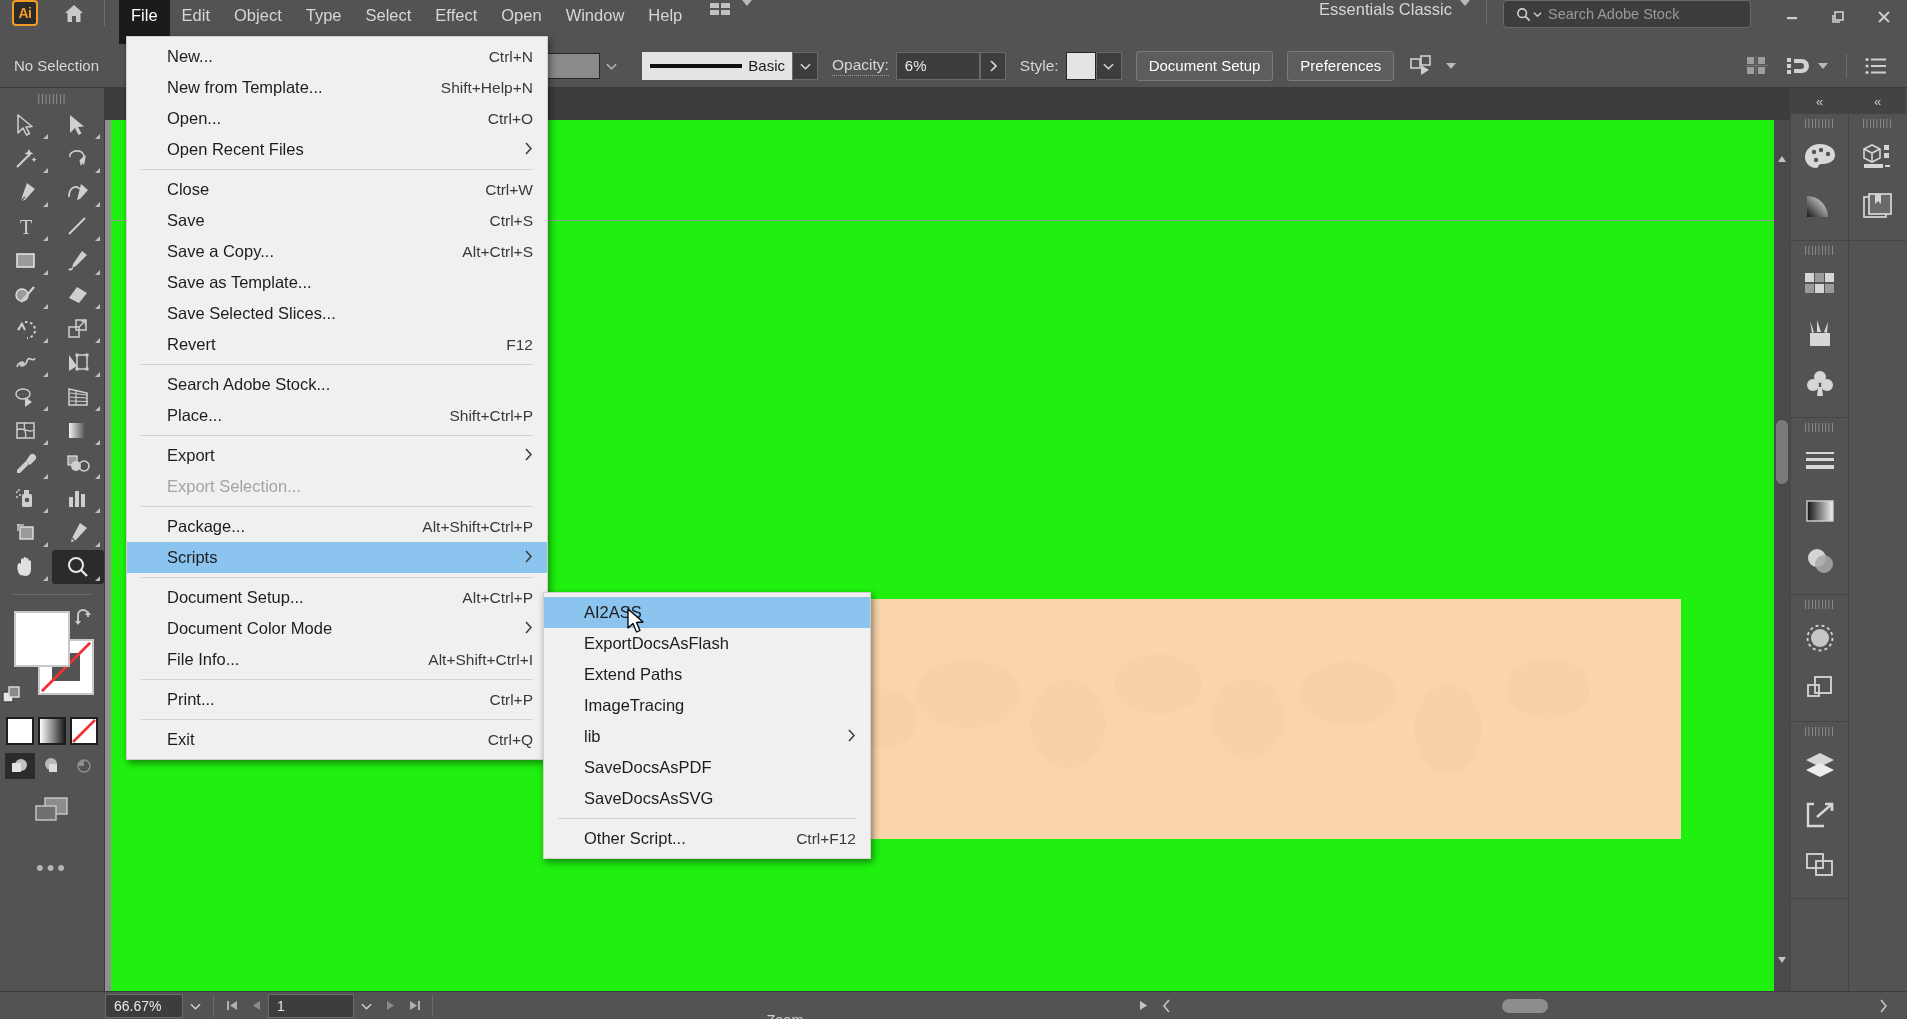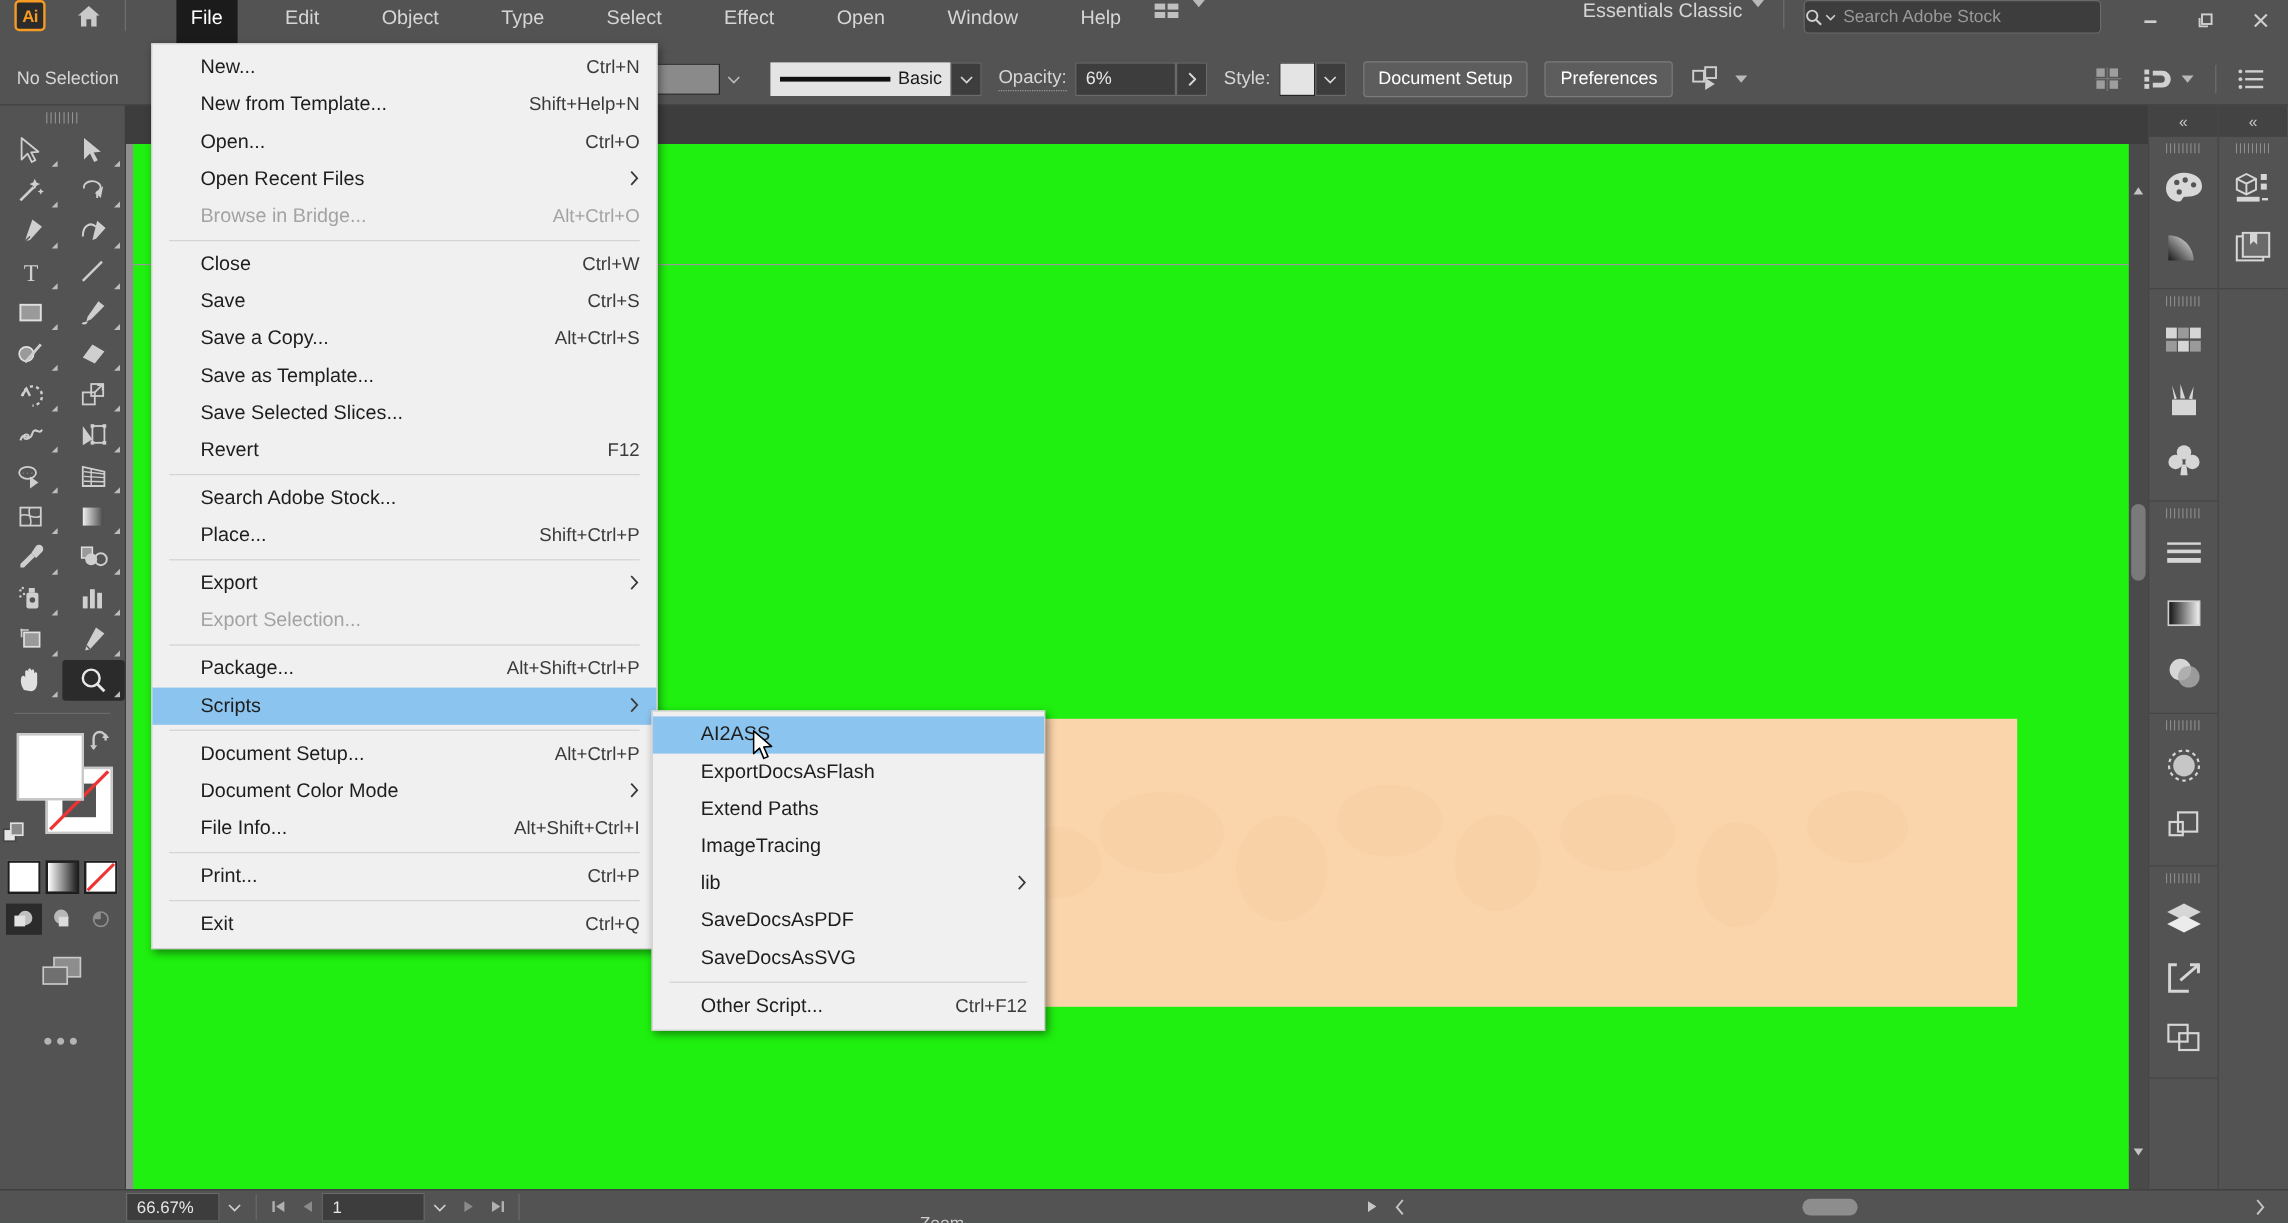--- a/index.html
+++ b/index.html
@@ -23,34 +23,34 @@
     border: 2px solid #f59b23; border-radius: 4px;
     background: #2b2b2b; color: #f59b23;
     font-size: 14px; font-weight: bold;
     display: flex; align-items: center; justify-content: center;
     letter-spacing: -0.5px;
   }
   .home-icon { margin-left: 22px; width: 28px; height: 28px; display:flex; align-items:center; justify-content:center;}
   .mb-sep { width: 1px; height: 26px; background: #6e6e6e; margin: 0 14px 0 16px; }
   .menu-item {
     color: #d6d6d6; font-size: 16.5px;
-    padding: 6px 12px; cursor: default; white-space: nowrap; margin-left: 28px;
+    padding: 6px 12px; cursor: default; white-space: nowrap;
   }
   .menu-item.active { background: #1b1b1b; color: #ffffff; }
   .ws-spacer { flex: 1; }
   .ws-name { color: #d6d6d6; font-size: 16.5px; margin-right: 8px; }
   .caret-dn {
     width: 0; height: 0; border-left: 5px solid transparent;
     border-right: 5px solid transparent; border-top: 6px solid #b9b9b9;
   }
   .mb-sep2 { width: 1px; height: 24px; background: #6e6e6e; margin: 0 16px; }
   #stock-search {
     width: 248px; height: 28px; background: #3d3d3d;
     border: 1px solid #6a6a6a; border-radius: 4px;
-    display: flex; align-items: center; padding: 0 0;
+    display: flex; align-items: center; padding: 0 12px;
   }
   #stock-search .ph { color: #9a9a9a; font-size: 14.5px; margin-left: 6px; }
   .win-btns { display: flex; margin-left: 18px; }
   .win-btn {
     width: 46px; height: 34px; display: flex;
     align-items: center; justify-content: center;
     color: #d6d6d6;
   }
   .arrange-grid { width: 22px; height: 18px; display:flex; align-items:center; justify-content:center; margin-left:16px;}
 
@@ -965,24 +965,20 @@
       <div class="mrow">
         <span>Open...</span>
         <span class="sc">Ctrl+O</span>
       </div>
       <div class="mrow">
         <span>Open Recent Files</span>
         <span class="sub-arrow"><svg width="9" height="13" viewBox="0 0 9 13">
             <path d="M2 1 L7 6.5 L2 12" fill="none" stroke="#3a3a3a" stroke-width="1.5"></path>
           </svg></span>
       </div>
-      <div class="mrow disabled">
-        <span>Browse in Bridge...</span>
-        <span class="sc">Alt+Ctrl+O</span>
-      </div>
       <div class="mdivider"></div>
       <div class="mrow">
         <span>Close</span>
         <span class="sc">Ctrl+W</span>
       </div>
       <div class="mrow">
         <span>Save</span>
         <span class="sc">Ctrl+S</span>
       </div>
       <div class="mrow">

